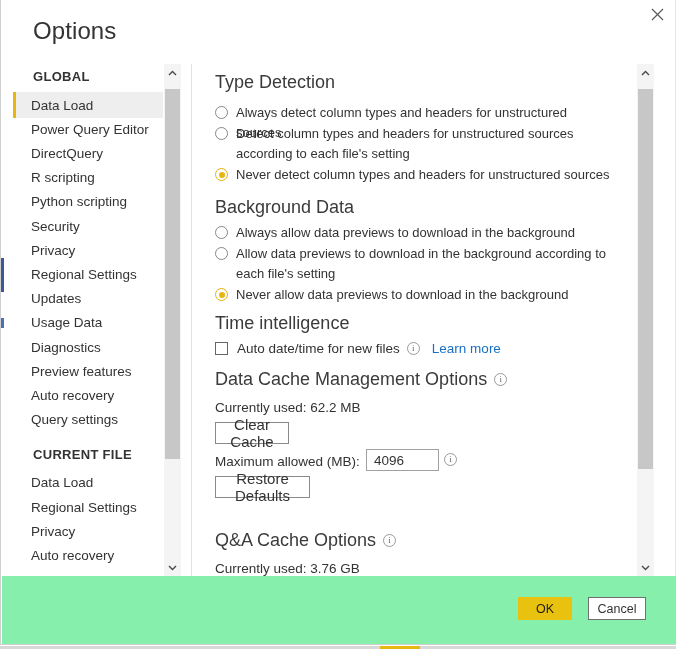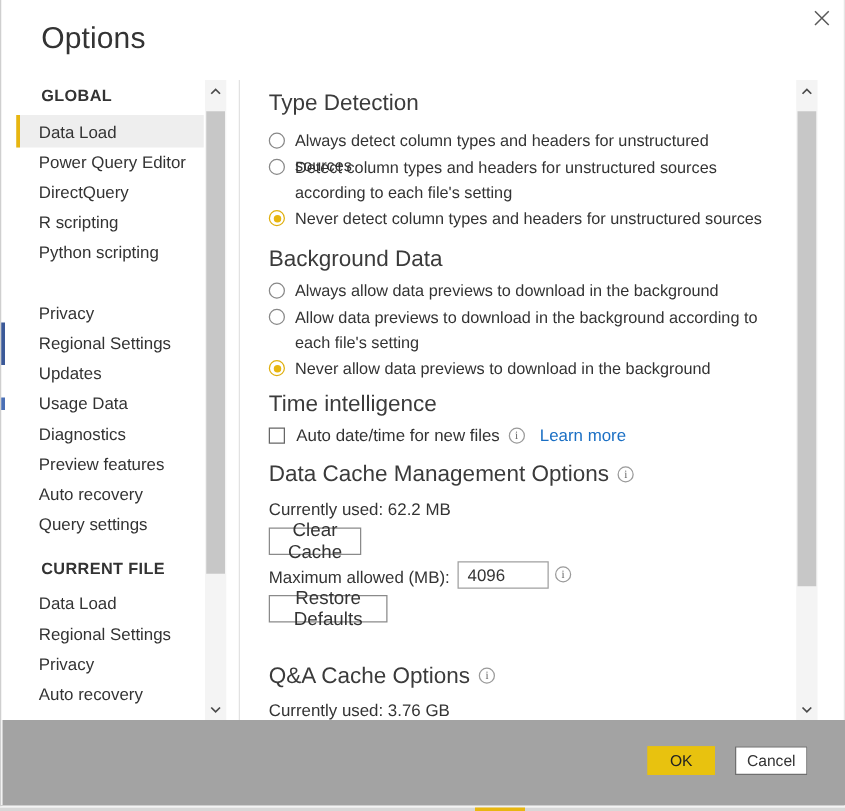--- a/index.html
+++ b/index.html
@@ -336,21 +336,21 @@
     cursor: pointer;
   }
 
   
   #footer {
     position: absolute;
     left: 1px;
     top: 576px;
     width: 674px;
     height: 68px;
-    background: #a3a3a3;
+    background: #86efac;
   }
   #ok-button {
     position: absolute;
     left: 516px;
     top: 21px;
     width: 54px;
     height: 23px;
     background: #e8c20f;
     border: 1px solid #e8c20f;
     font-size: 12.5px;
@@ -411,20 +411,23 @@
       </div>
       <div class="nav-item" style="top: 76.4px;">
         <span class="nav-label">DirectQuery</span>
       </div>
       <div class="nav-item" style="top: 100.6px;">
         <span class="nav-label">R scripting</span>
       </div>
       <div class="nav-item" style="top: 124.8px;">
         <span class="nav-label">Python scripting</span>
       </div>
+      <div class="nav-item" style="top: 149px;">
+        <span class="nav-label">Security</span>
+      </div>
       <div class="nav-item" style="top: 173.2px;">
         <span class="nav-label">Privacy</span>
       </div>
       <div class="nav-item" style="top: 197.4px;">
         <span class="nav-label">Regional Settings</span>
       </div>
       <div class="nav-item" style="top: 221.6px;">
         <span class="nav-label">Updates</span>
       </div>
       <div class="nav-item" style="top: 245.8px;">

